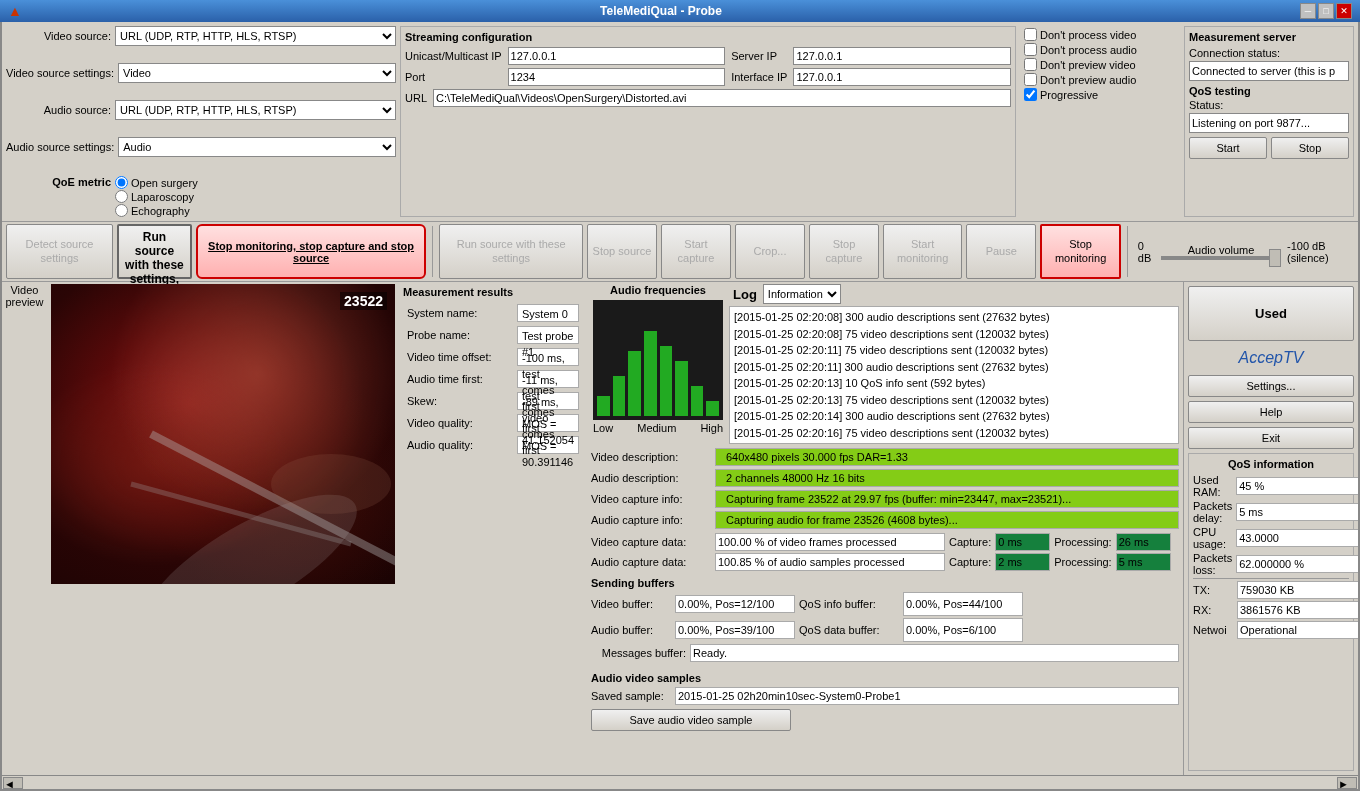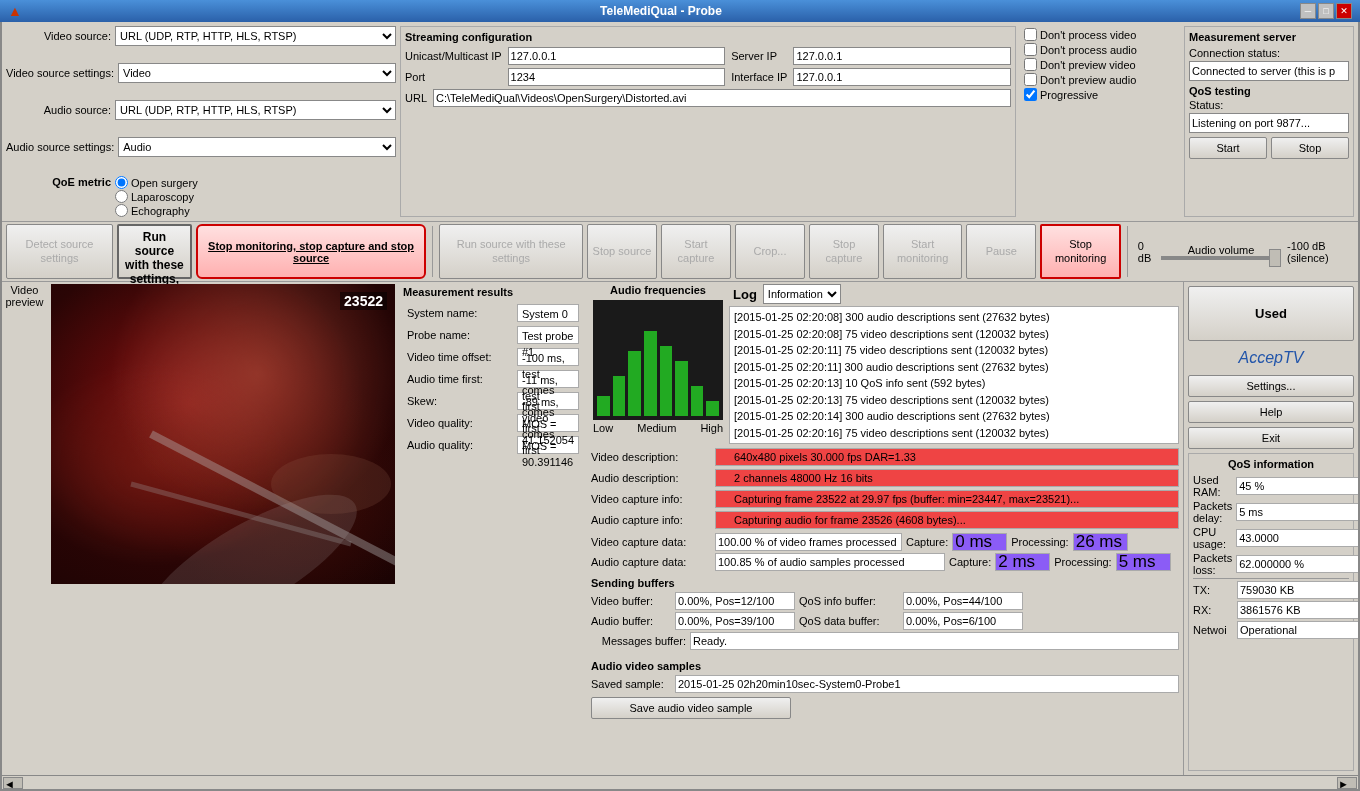--- a/index.html
+++ b/index.html
@@ -364,45 +364,45 @@
     .info-row {
       display: flex;
       align-items: center;
       gap: 4px;
     }
     .info-label { min-width: 120px; font-size: 11px; }
     .info-input {
       flex: 1;
       height: 18px;
       font-size: 11px;
-      background: #ef4444;
+      background: #84cc16;
       border: 1px solid #aaa;
-      padding: 0 18px;
+      padding: 0 10px;
     }
     
     
     .capture-row {
       display: flex;
       align-items: center;
       gap: 4px;
       margin-bottom: 2px;
     }
     .capture-label { min-width: 120px; font-size: 11px; }
     .capture-val { height: 18px; font-size: 11px; background: white; border: 1px solid #aaa; padding: 0 2px; }
     .capture-small-label { font-size: 11px; }
-    .capture-small-val { width: 55px; height: 18px; font-size: 17px; background: #8b5cf6; border: 1px solid #aaa; padding: 0 2px; }
+    .capture-small-val { width: 55px; height: 18px; font-size: 11px; background: #15803d; border: 1px solid #aaa; padding: 0 2px; }
     
     
     .buffers-section { padding: 4px 0; }
     .buffers-title { font-weight: bold; font-size: 11px; margin-bottom: 3px; }
     .buffer-row { display: flex; align-items: center; gap: 4px; margin-bottom: 2px; }
     .buffer-label { min-width: 80px; font-size: 11px; }
     .buffer-val { width: 120px; height: 18px; font-size: 11px; background: white; border: 1px solid #aaa; padding: 0 2px; }
     .buffer-label2 { min-width: 100px; font-size: 11px; }
-    .buffer-val2 { width: 120px; height: 18px; font-size: 11px; background: white; border: 1px solid #aaa; padding: 2px 2px; }
+    .buffer-val2 { width: 120px; height: 24px; font-size: 11px; background: white; border: 1px solid #aaa; padding: 2px 2px; }
     
     
     .av-samples { padding: 4px 0; }
     .av-title { font-weight: bold; font-size: 11px; margin-bottom: 3px; }
     .av-row { display: flex; align-items: center; gap: 4px; margin-bottom: 2px; }
     .av-label { min-width: 80px; font-size: 11px; }
     .av-val { flex: 1; height: 18px; font-size: 11px; background: white; border: 1px solid #aaa; padding: 0 2px; }
     
     
     .right-panel {
@@ -791,21 +791,21 @@
           <input class="info-input" readonly="" value="Capturing frame 23522 at 29.97 fps (buffer: min=23447, max=23521)..." style="">
         </div>
         <div class="info-row">
           <span class="info-label">Audio capture info:</span>
           <input class="info-input" readonly="" value="Capturing audio for frame 23526 (4608 bytes)..." style="">
         </div>
       </div>
 
       <div class="capture-row">
         <span class="capture-label">Video capture data:</span>
-        <input class="capture-val" style="width: 187px;" readonly="" value="100.00 % of video frames processed">
+        <input class="capture-val" style="width: 230px;" readonly="" value="100.00 % of video frames processed">
         <span class="capture-small-label">Capture:</span>
         <input class="capture-small-val" readonly="" value="0 ms" style="">
         <span class="capture-small-label">Processing:</span>
         <input class="capture-small-val" readonly="" value="26 ms" style="">
       </div>
       <div class="capture-row">
         <span class="capture-label">Audio capture data:</span>
         <input class="capture-val" style="width: 230px;" readonly="" value="100.85 % of audio samples processed">
         <span class="capture-small-label">Capture:</span>
         <input class="capture-small-val" readonly="" value="2 ms" style="">

